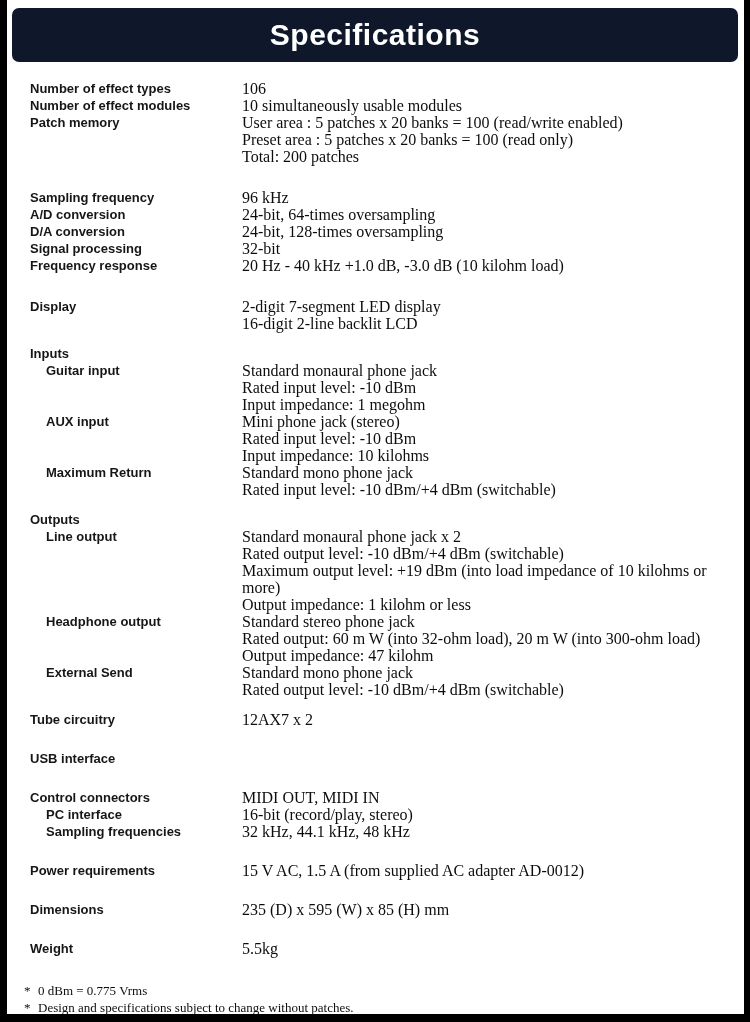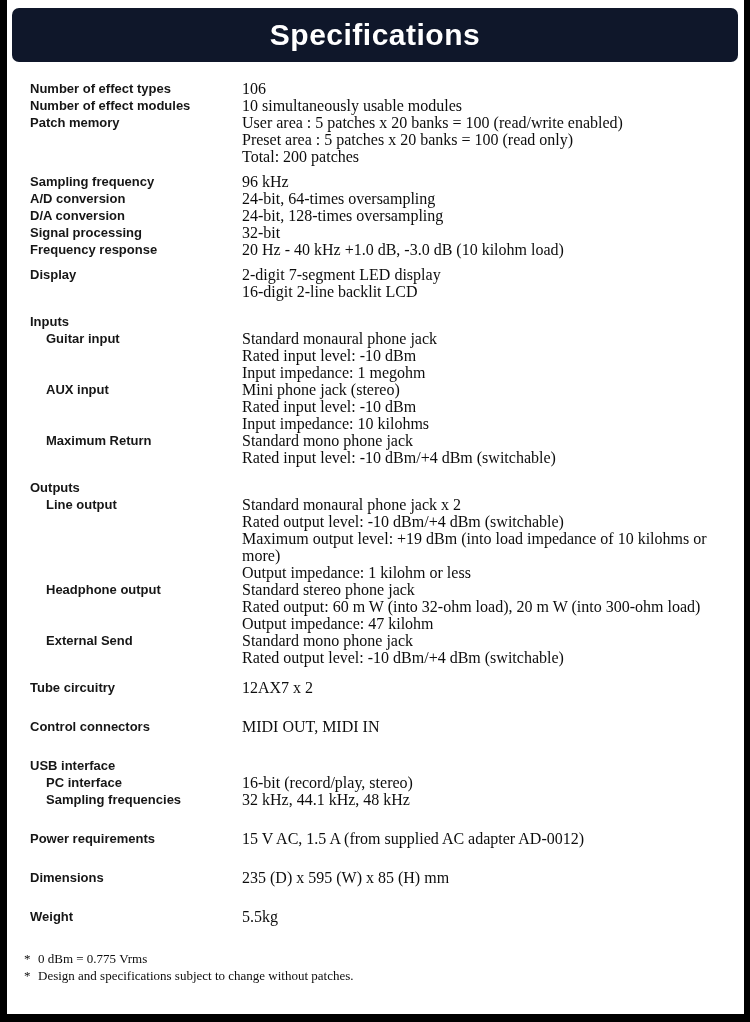--- a/index.html
+++ b/index.html
@@ -36,21 +36,21 @@
     color:#161616;
   }
   .row.indent .label { padding-left:16px; flex-basis:196px; width:196px; }
   .row .values {
     flex:1 1 auto;
     font-family:"Liberation Serif", serif;
     font-size:16px; line-height:17px; color:#0d0d0d;
   }
   .vline { white-space:normal; }
 
-  .gap-normal { margin-top:8px; }
+  .gap-normal { margin-top:24px; }
   .gap-small  { margin-top:13px; }
   .gap-large  { margin-top:22px; }
 
   .footnotes {
     margin-top:26px; margin-left:-6px;
     font-family:"Liberation Serif", serif;
     font-size:13px; line-height:16.5px; color:#0d0d0d;
   }
   .footnote { display:flex; }
   .footnote .marker { width:14px; flex:0 0 14px; text-align:left; }
@@ -183,28 +183,28 @@
             <div class="vline">Rated output level: -10 dBm/+4 dBm (switchable)</div>
           </div>
         </div>
         <div class="row gap-small">
           <div class="label">Tube circuitry</div>
           <div class="values">
             <div class="vline">12AX7 x 2</div>
           </div>
         </div>
         <div class="row gap-large">
-          <div class="label">Control connectors</div>
-          <div class="values">
-            <div class="vline">MIDI OUT, MIDI IN</div>
-          </div>
-        </div>
-        <div class="row gap-large">
           <div class="label">USB interface</div>
           <div class="values"></div>
+        </div>
+        <div class="row gap-large">
+          <div class="label">Control connectors</div>
+          <div class="values">
+            <div class="vline">MIDI OUT, MIDI IN</div>
+          </div>
         </div>
         <div class="row indent">
           <div class="label">PC interface</div>
           <div class="values">
             <div class="vline">16-bit (record/play, stereo)</div>
           </div>
         </div>
         <div class="row indent">
           <div class="label">Sampling frequencies</div>
           <div class="values">

